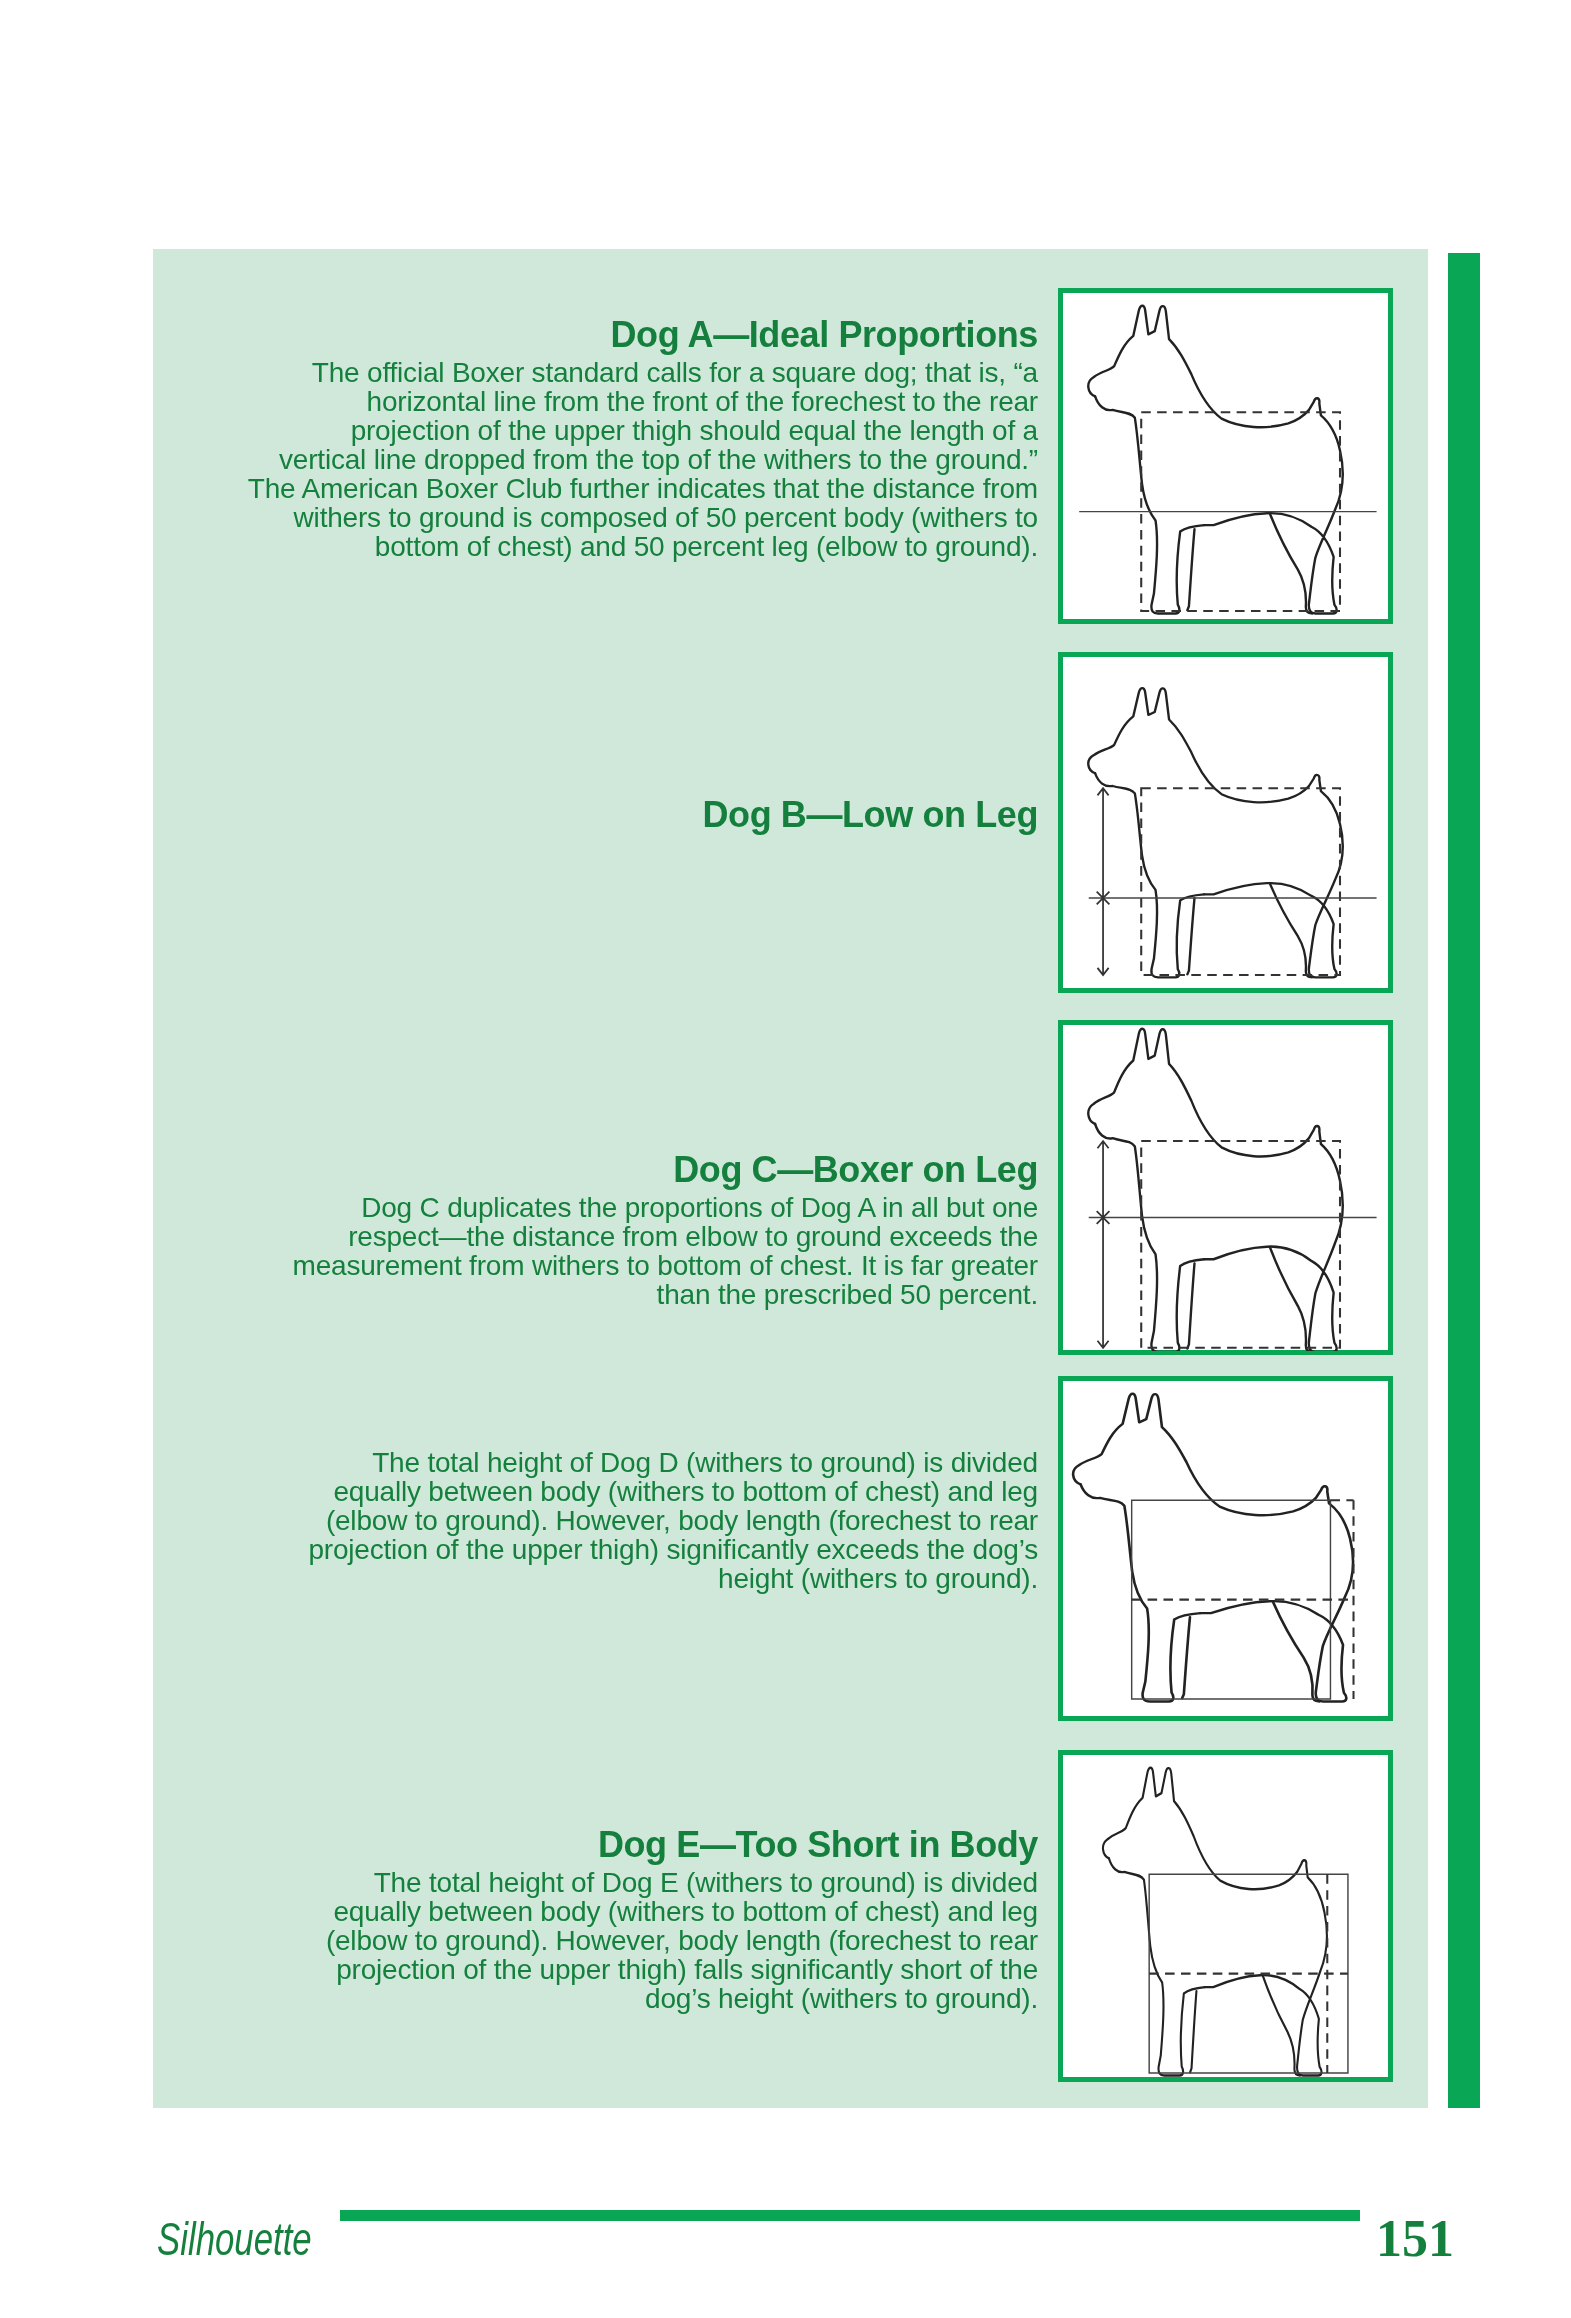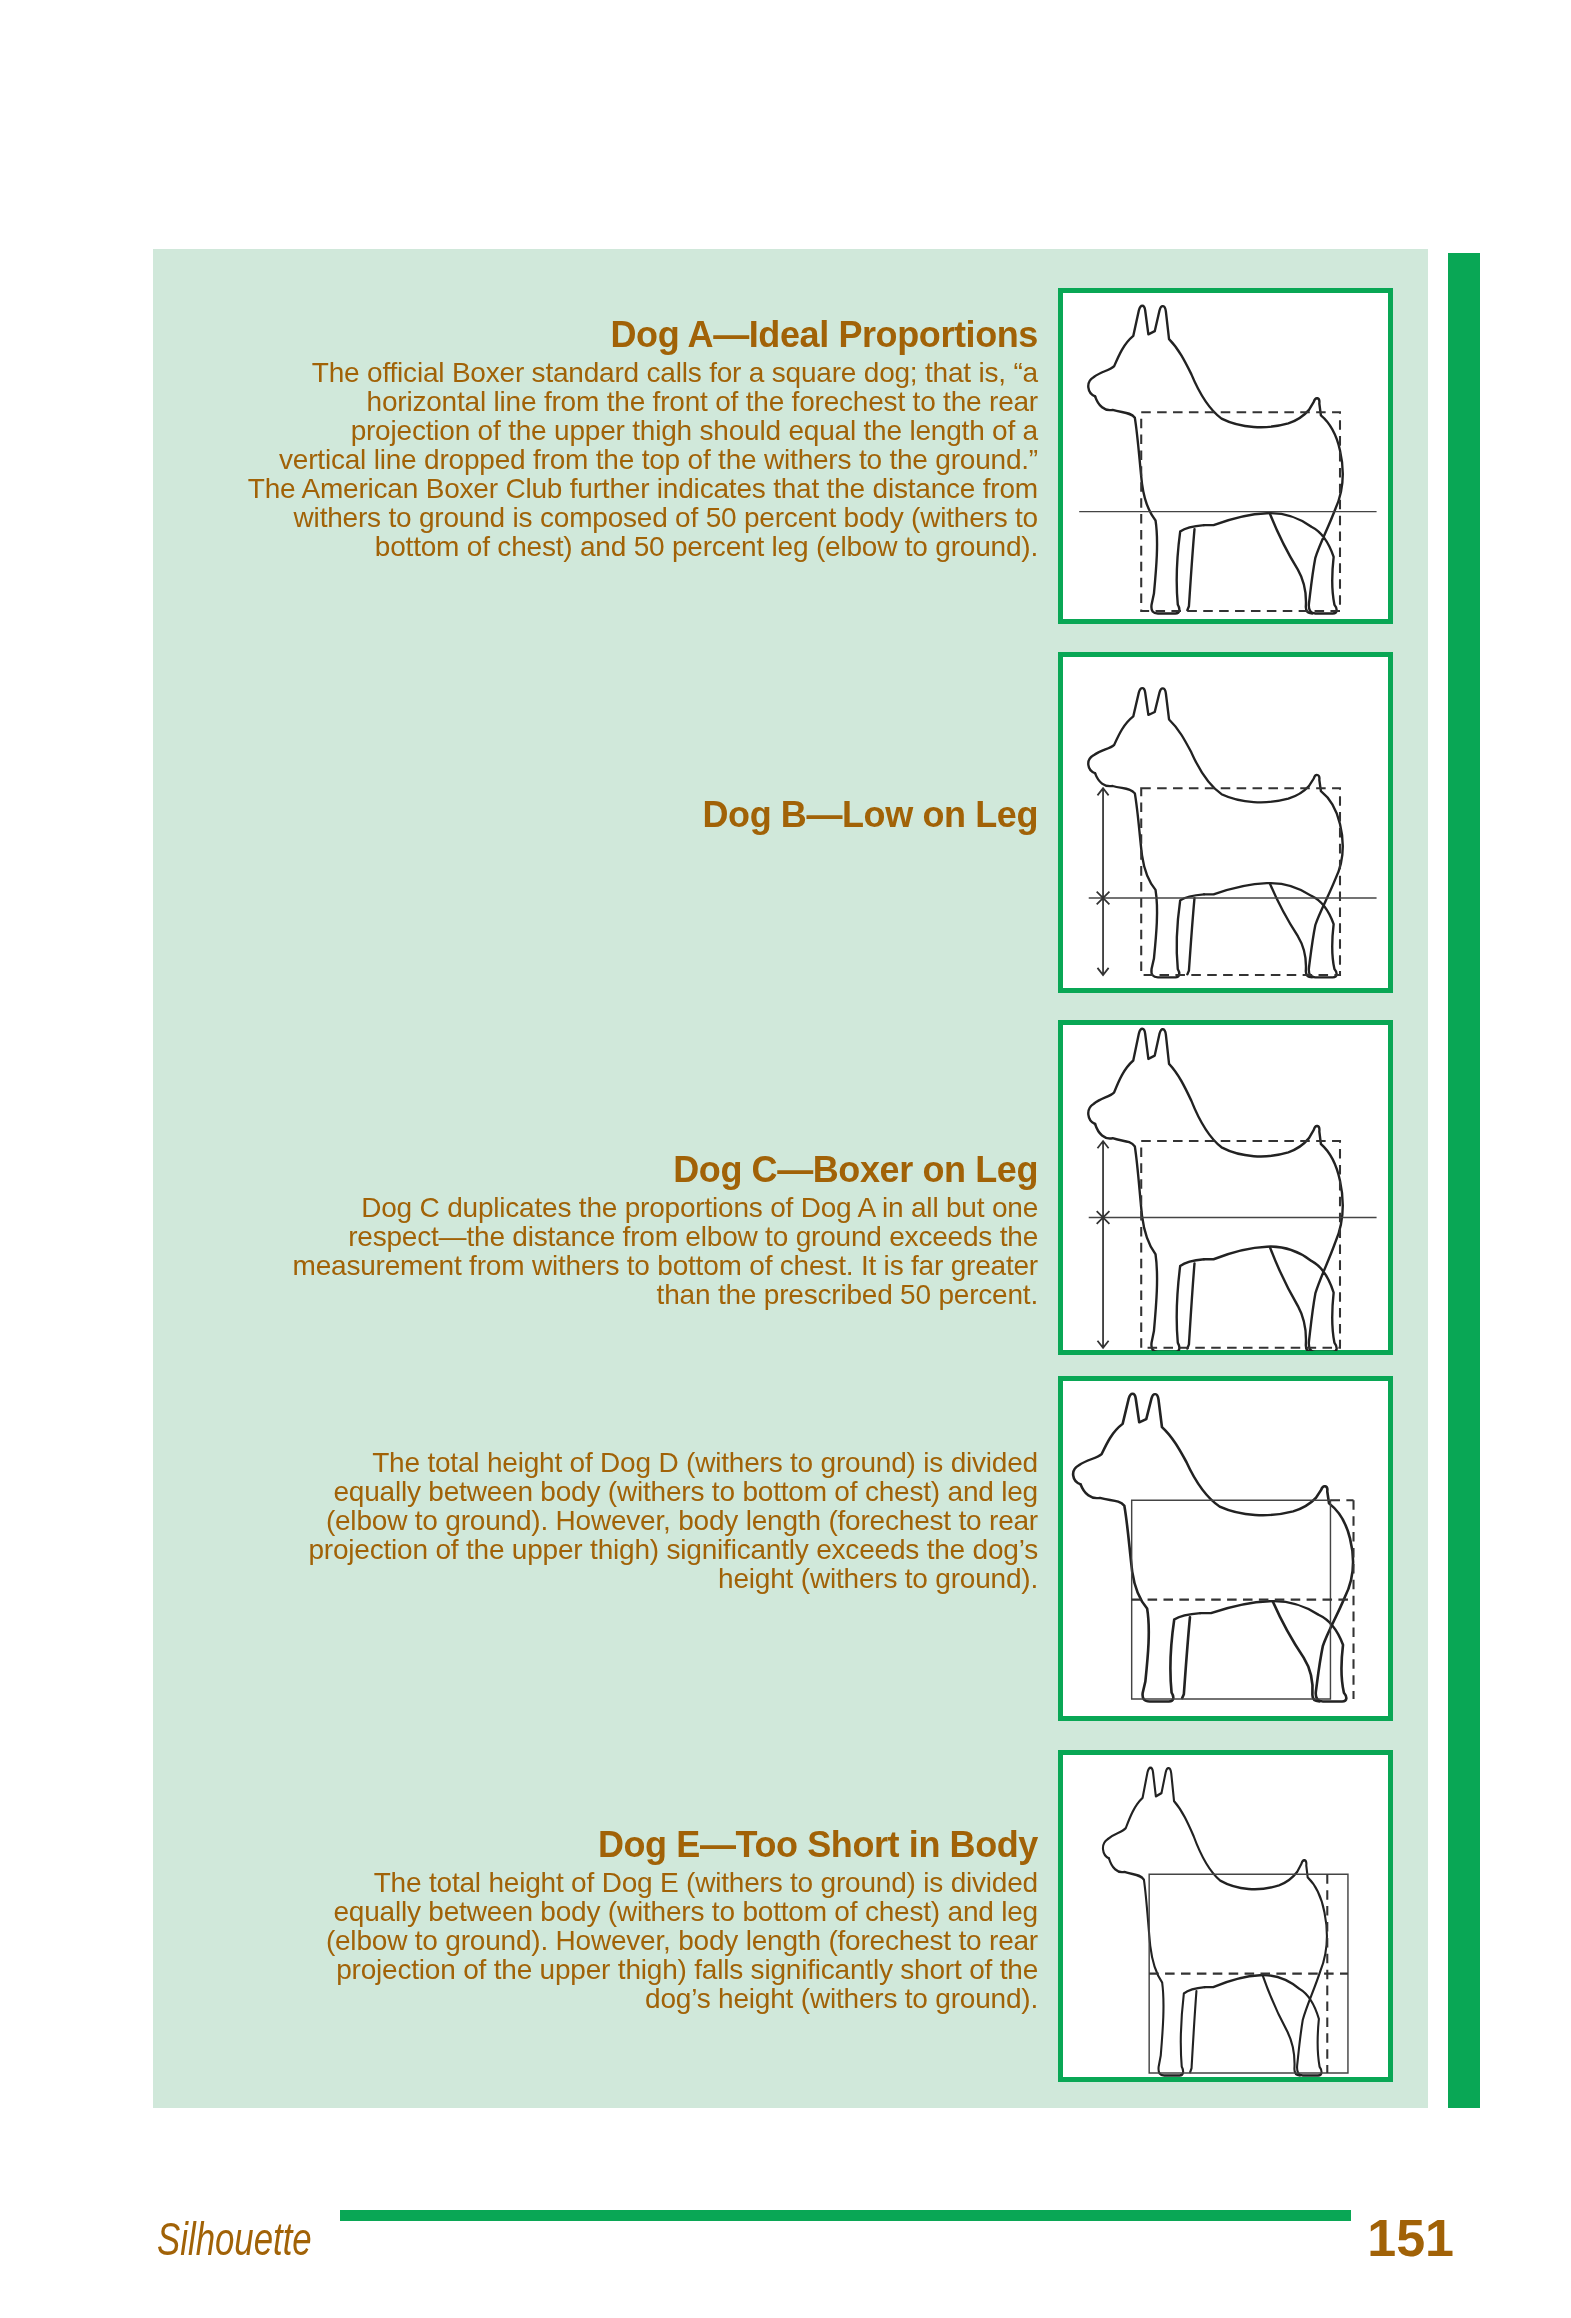--- a/index.html
+++ b/index.html
@@ -1,21 +1,21 @@
 <!DOCTYPE html>
 <html style="font-size:13px"><head>
 <meta charset="utf-8">
 <style>
   html,body{margin:0;padding:0;background:#ffffff;}
   #page{
     position:relative;
     width:1571px;height:2319px;
     background:#ffffff;
     font-family:"Liberation Sans", sans-serif;
-    color:#a16207;
+    color:#15803d;
     overflow:hidden;
   }
   #panel{
     position:absolute;left:153px;top:249px;
     width:1275px;height:1859px;
     background:#d0e8da;
   }
   #side-bar{
     position:absolute;left:1448px;top:253px;
     width:31.5px;height:1855px;
@@ -51,21 +51,21 @@
     font-style:italic;
     font-size:47px;line-height:57px;
     transform:scaleX(0.74);
     transform-origin:left center;
     white-space:nowrap;
   }
   #footer-rule{
     flex:1;height:11.3px;margin-left:-42px;
   }
   #footer-page{
-    font-family:Liberation Sans, sans-serif;
+    font-family:Liberation Serif, serif;
     font-weight:700;font-size:52px;line-height:57px;
   }
   .dogline{fill:none;stroke:#222222;stroke-width:3;stroke-linecap:round;stroke-linejoin:round;}
   .dash{fill:none;stroke:#333333;stroke-width:2.6;stroke-dasharray:12 8;}
   .thin{fill:none;stroke:#444444;stroke-width:1.8;}
   .meas{fill:none;stroke:#333333;stroke-width:2.2;}
   #defs-holder{position:absolute;width:0;height:0;}
 </style>
 </head>
 <body>

